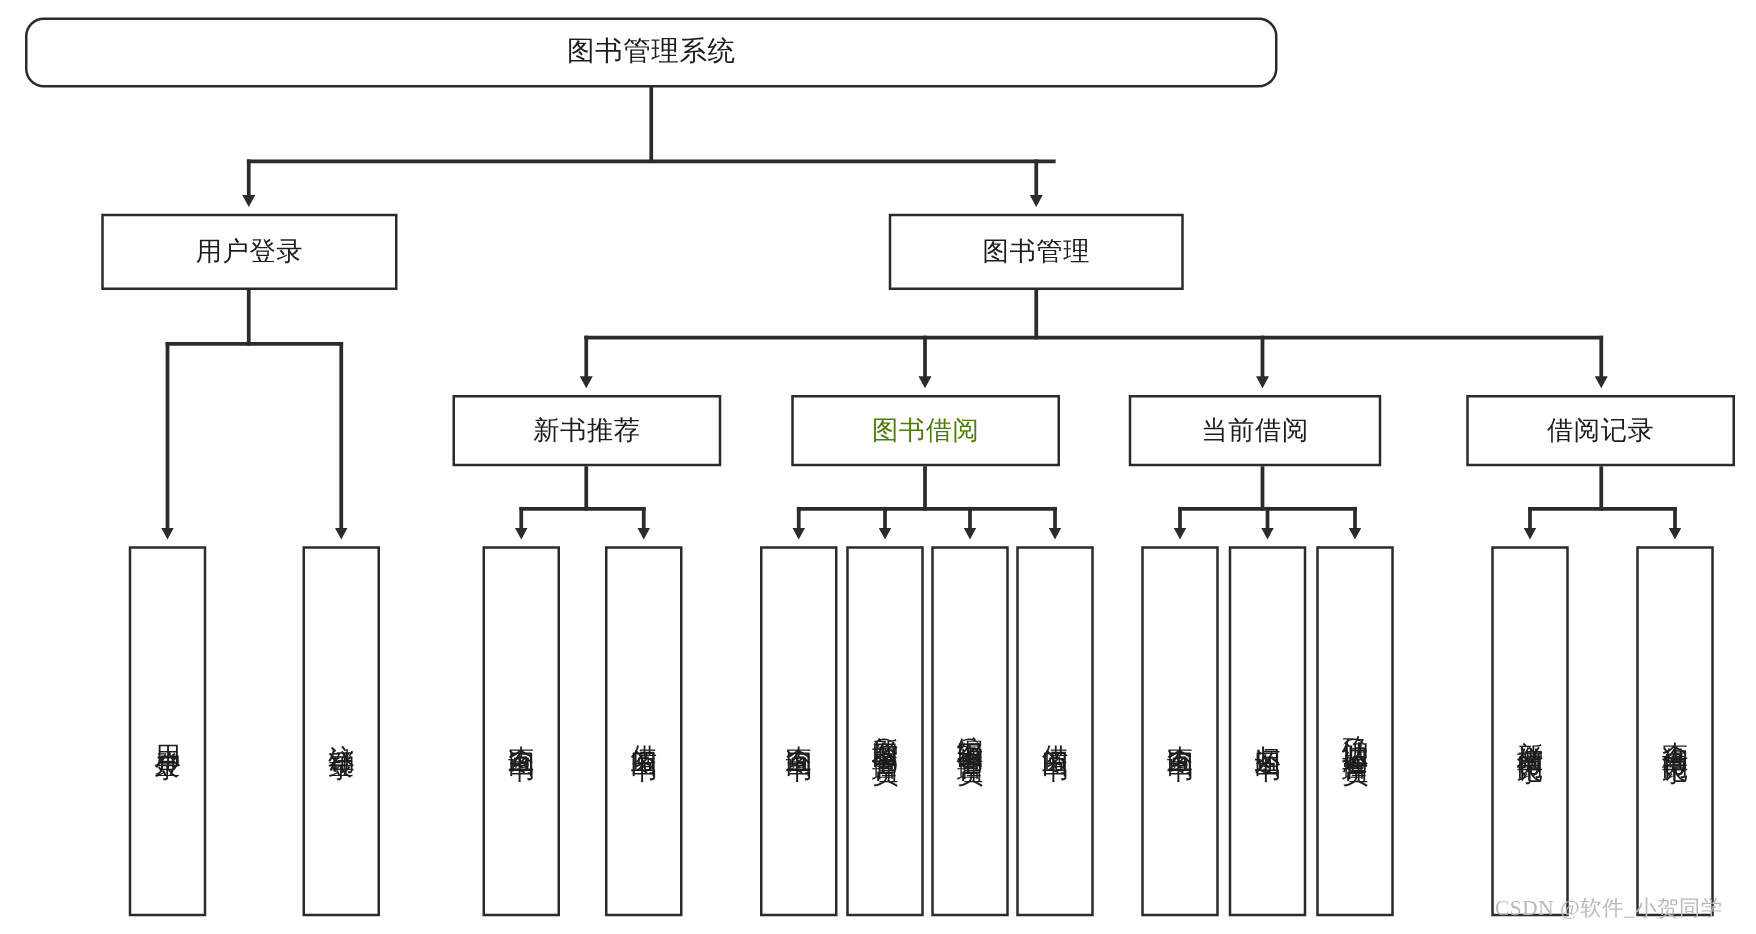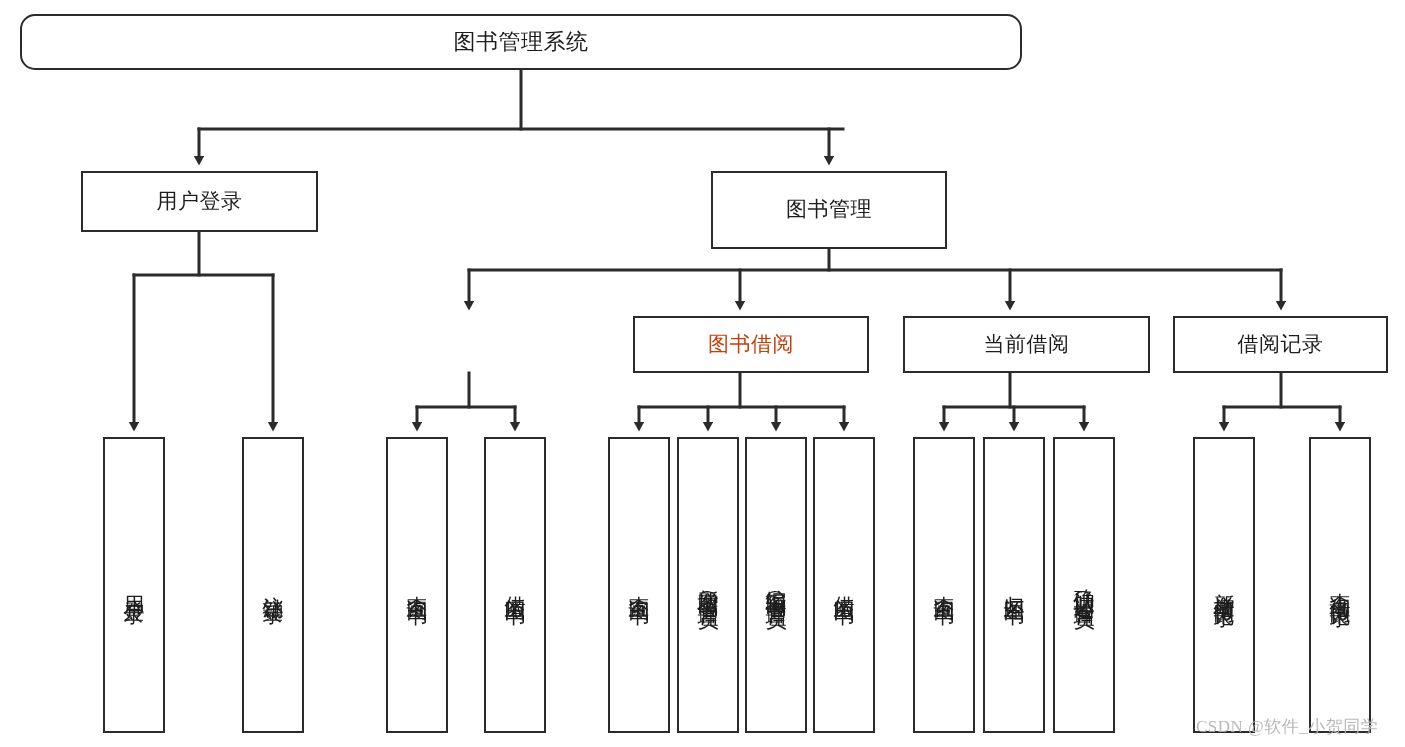--- a/index.html
+++ b/index.html
@@ -121,28 +121,31 @@
     </g>
   </svg>
 
   <div class="node horiz root" style="left: 20px; top: 14px; width: 1002px; height: 56px; border-color: rgb(43, 43, 43); background: rgb(255, 255, 255); color: rgb(29, 29, 29); border-radius: 15px;">
     <span class="label">图书管理系统</span>
   </div>
 
   <div class="node horiz" style="left: 81px; top: 171px; width: 237px; height: 61px; border-color: rgb(43, 43, 43); background: rgb(255, 255, 255); color: rgb(29, 29, 29);">
     <span class="label">用户登录</span>
   </div>
-  <div class="node horiz" style="left: 711px; top: 171px; width: 236px; height: 78px; border-color: rgb(43, 43, 43); background: rgb(255, 255, 255); color: rgb(29, 29, 29);">
+  <div class="node horiz" style="left: 711px; top: 171px; width: 236px; height: 61px; border-color: rgb(43, 43, 43); background: rgb(255, 255, 255); color: rgb(29, 29, 29);">
     <span class="label">图书管理</span>
   </div>
 
-  <div class="node horiz" style="left: 633px; top: 316px; width: 236px; height: 57px; border-color: rgb(43, 43, 43); background: rgb(255, 255, 255); color: #c2410c;">
+  <div class="node horiz" style="left: 362px; top: 316px; width: 215px; height: 57px; border-color: rgb(43, 43, 43); background: rgb(255, 255, 255); color: rgb(29, 29, 29);">
+    <span class="label">新书推荐</span>
+  </div>
+  <div class="node horiz" style="left: 633px; top: 316px; width: 215px; height: 57px; border-color: rgb(43, 43, 43); background: rgb(255, 255, 255); color: #4d7c0f;">
     <span class="label">图书借阅</span>
   </div>
-  <div class="node horiz" style="left: 903px; top: 316px; width: 247px; height: 57px; border-color: rgb(43, 43, 43); background: rgb(255, 255, 255); color: rgb(29, 29, 29);">
+  <div class="node horiz" style="left: 903px; top: 316px; width: 202px; height: 57px; border-color: rgb(43, 43, 43); background: rgb(255, 255, 255); color: rgb(29, 29, 29);">
     <span class="label">当前借阅</span>
   </div>
   <div class="node horiz" style="left: 1173px; top: 316px; width: 215px; height: 57px; border-color: rgb(43, 43, 43); background: rgb(255, 255, 255); color: rgb(29, 29, 29);">
     <span class="label">借阅记录</span>
   </div>
 
   <div class="node vert" style="left: 103px; top: 437px; width: 62px; height: 296px; border-color: rgb(43, 43, 43); background: rgb(255, 255, 255); color: rgb(29, 29, 29);">
     <span class="label">用户登录</span>
   </div>
   <div class="node vert" style="left: 242px; top: 437px; width: 62px; height: 296px; border-color: rgb(43, 43, 43); background: rgb(255, 255, 255); color: rgb(29, 29, 29);">

